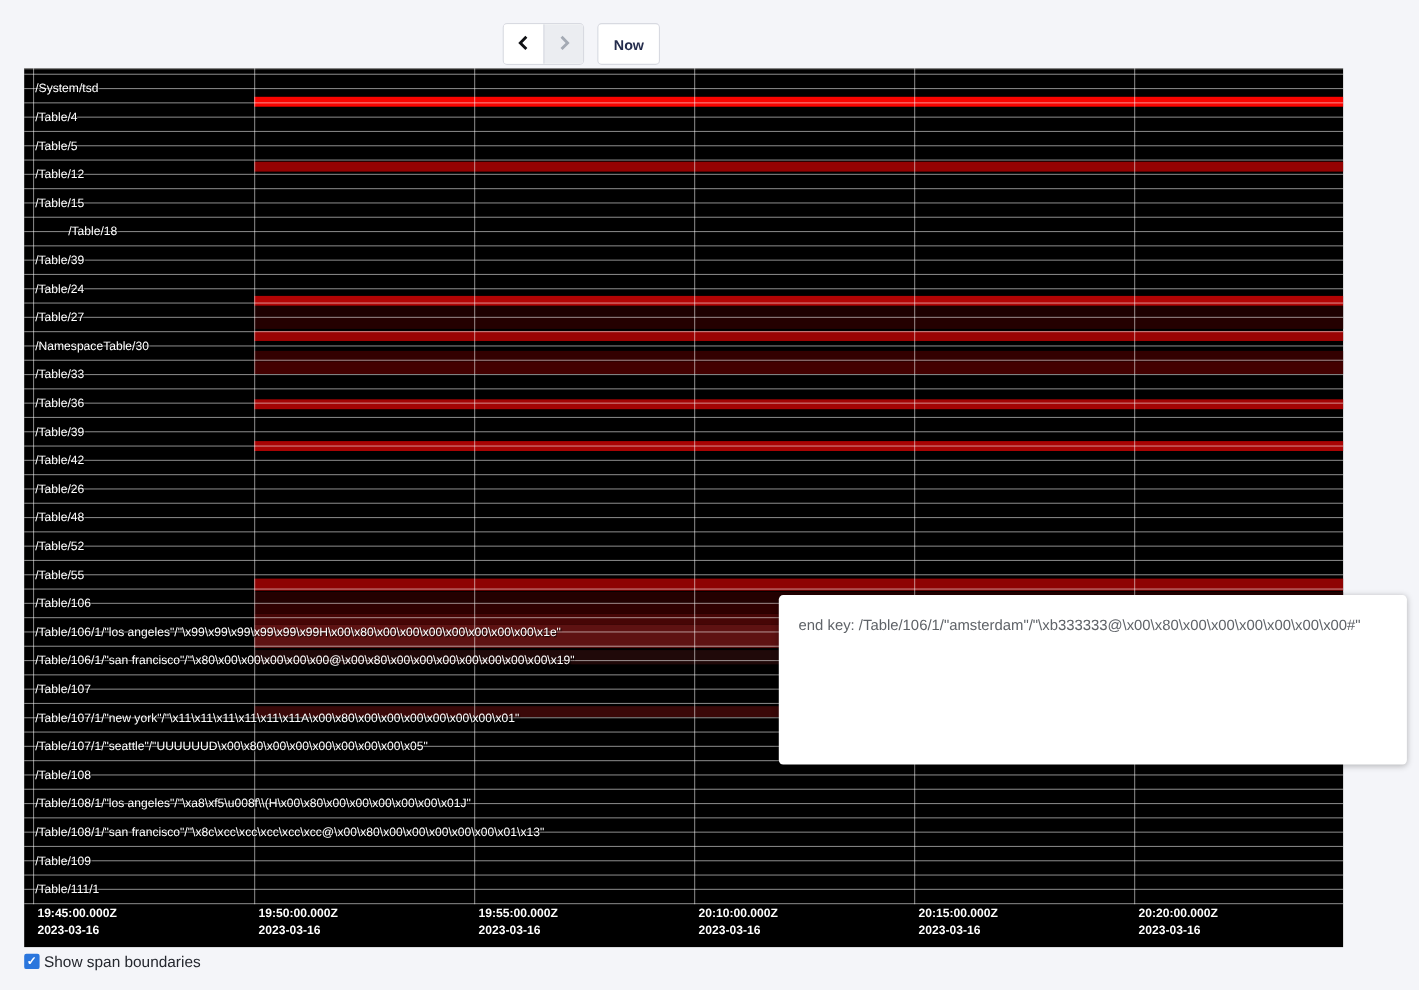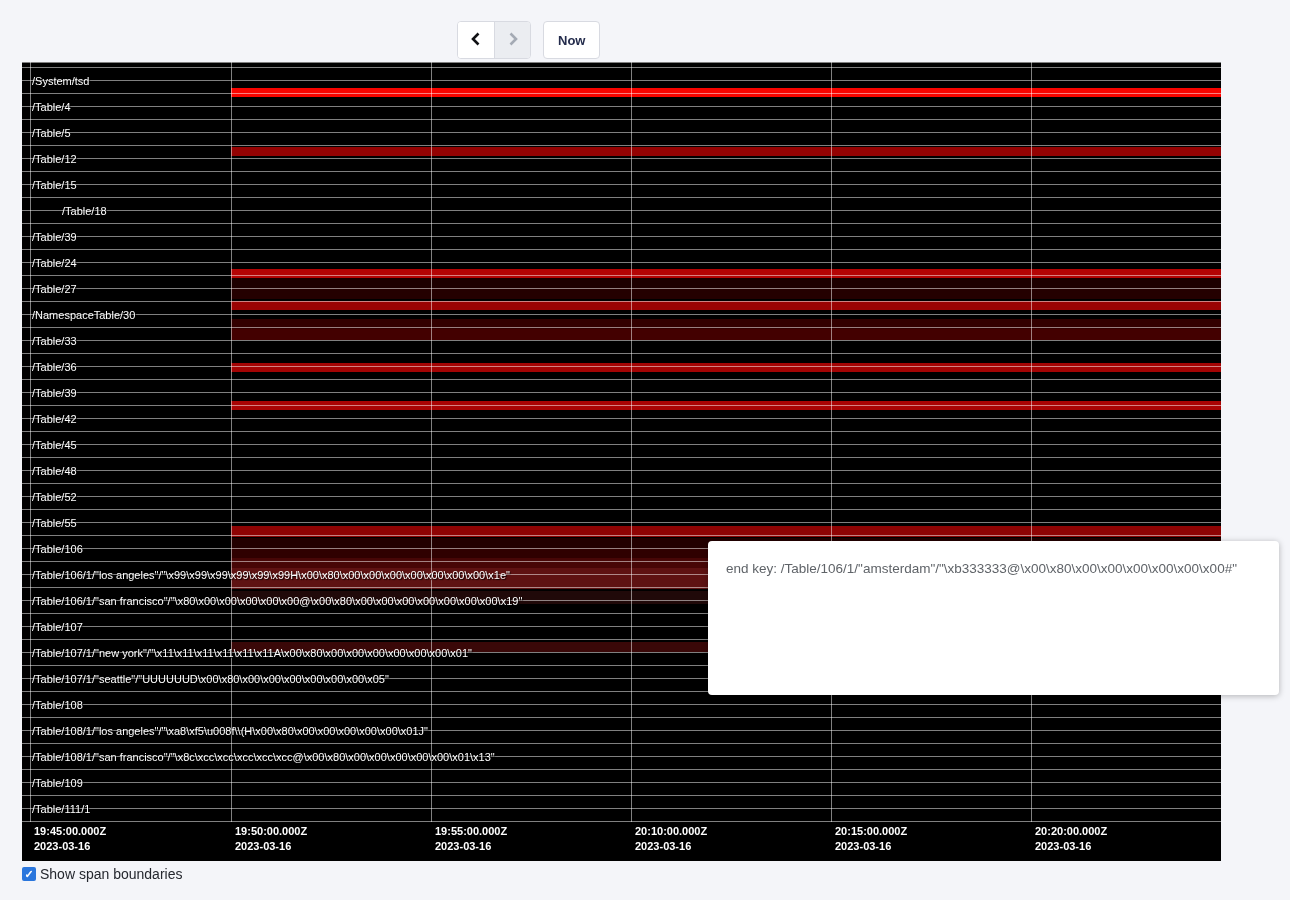--- a/index.html
+++ b/index.html
@@ -158,21 +158,21 @@
       <div class="rowlabel" style="top: 117px;">/Table/15</div>
       <div class="rowlabel" style="top: 143px; margin-left: 30px;">/Table/18</div>
       <div class="rowlabel" style="top: 169px;">/Table/39</div>
       <div class="rowlabel" style="top: 195px;">/Table/24</div>
       <div class="rowlabel" style="top: 221px;">/Table/27</div>
       <div class="rowlabel" style="top: 247px;">/NamespaceTable/30</div>
       <div class="rowlabel" style="top: 273px;">/Table/33</div>
       <div class="rowlabel" style="top: 299px;">/Table/36</div>
       <div class="rowlabel" style="top: 325px;">/Table/39</div>
       <div class="rowlabel" style="top: 351px;">/Table/42</div>
-      <div class="rowlabel" style="top: 377px;">/Table/45</div>
+      <div class="rowlabel" style="top: 377px;">/Table/26</div>
       <div class="rowlabel" style="top: 403px;">/Table/48</div>
       <div class="rowlabel" style="top: 429px;">/Table/52</div>
       <div class="rowlabel" style="top: 455px;">/Table/55</div>
       <div class="rowlabel" style="top: 481px;">/Table/106</div>
       <div class="rowlabel" style="top: 507px;">/Table/106/1/"los angeles"/"\x99\x99\x99\x99\x99\x99H\x00\x80\x00\x00\x00\x00\x00\x00\x00\x1e"</div>
       <div class="rowlabel" style="top: 533px;">/Table/106/1/"san francisco"/"\x80\x00\x00\x00\x00\x00@\x00\x80\x00\x00\x00\x00\x00\x00\x00\x19"</div>
       <div class="rowlabel" style="top: 559px;">/Table/107</div>
       <div class="rowlabel" style="top: 585px;">/Table/107/1/"new york"/"\x11\x11\x11\x11\x11\x11A\x00\x80\x00\x00\x00\x00\x00\x00\x01"</div>
       <div class="rowlabel" style="top: 611px;">/Table/107/1/"seattle"/"UUUUUUD\x00\x80\x00\x00\x00\x00\x00\x00\x05"</div>
       <div class="rowlabel" style="top: 637px;">/Table/108</div>

